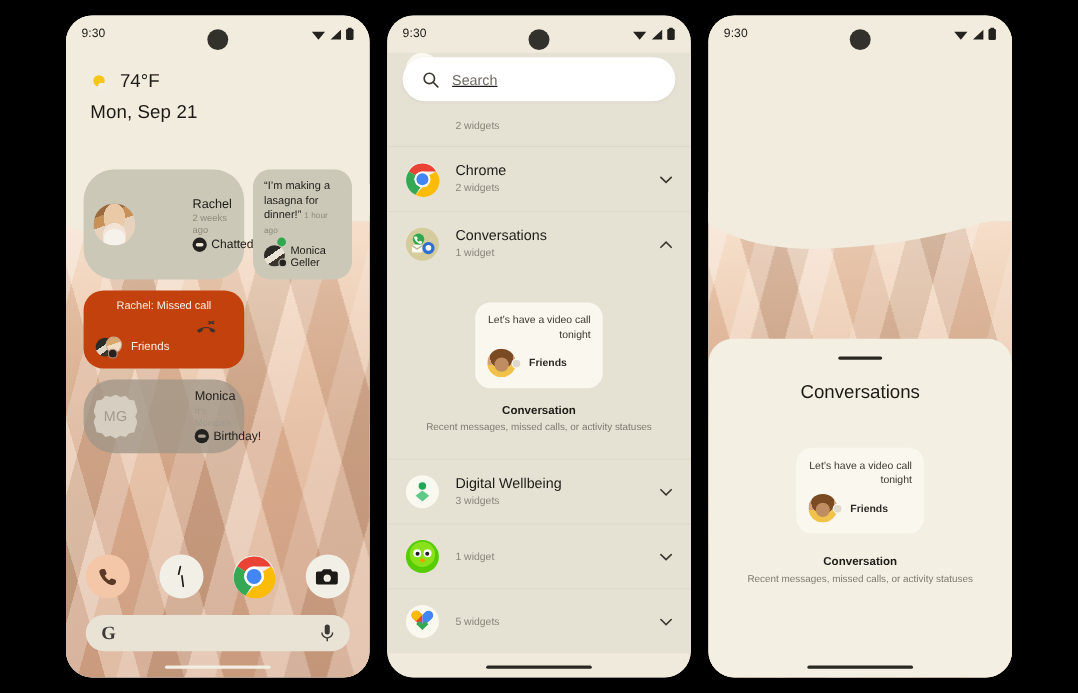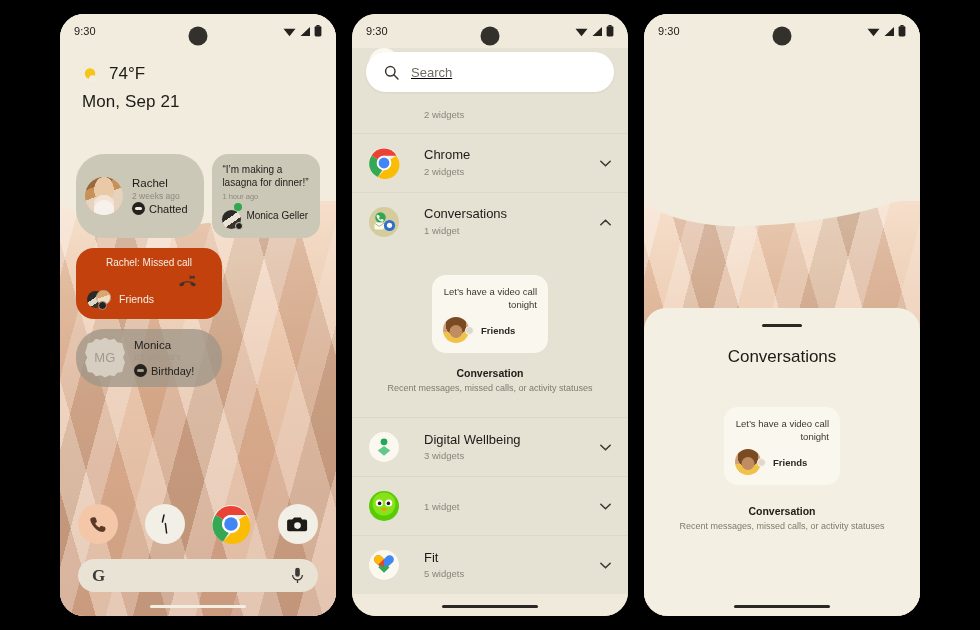--- a/index.html
+++ b/index.html
@@ -93,21 +93,21 @@
     background:
       radial-gradient(circle at 50% 74%, #f3e3d6 0 30%, rgba(0,0,0,0) 31%),
       radial-gradient(ellipse at 50% 34%, #e9c9a6 0 36%, rgba(0,0,0,0) 37%),
       linear-gradient(160deg, #9a6a3f 0 26%, #c79158 26% 46%, #e7d3bd 46% 100%);
       position:relative; overflow:hidden;
   }
   .w-avatar-img::after{
     content:''; position:absolute; left:50%; top:60%; transform:translateX(-50%);
     width:20px; height:18px; border-radius:50% 50% 0 0; background:#f6f1ea;
   }
-  .w-txt { min-width:0; }
+  .w-txt { min-width:0;margin-left:43px; }
   .w-name { font-size:11.5px; color:#1d1b17; line-height:1.25; }
   .w-sub { font-size:8.5px; color:#8e8a7c; line-height:1.25; }
   .w-chat-row { display:flex; align-items:center; gap:4px; margin-top:1px; }
   .bubble-badge {
     width:13px; height:13px; border-radius:50%; background:#24221e; flex:none;
     position:relative;
   }
   .bubble-badge::after{
     content:''; position:absolute; left:3px; top:5px; width:7px; height:3px;
     border-radius:2px; background:#efeadb;
@@ -194,21 +194,21 @@
     position:absolute; left:50%; transform:translateX(-50%); bottom:8px;
     width:96px; height:3px; border-radius:2px; background:#f2eee2; z-index:12;
   }
   .navbar-line.dark { background:#2a2823; }
 
   
   .picker { position:absolute; inset:0; background:#efeadb; }
   .picker-scroll { position:absolute; top:34px; left:0; right:0; bottom:0; }
 
   .pk-row {
-    background:#e5e1d3; display:flex; align-items:center; gap:24px;
+    background:#e5e1d3; display:flex; align-items:center; gap:14px;
     padding: 13px 16px; border-bottom:1px solid #dcd7c8; position:relative;
   }
   .pk-row.flat { border-bottom:none; }
   .pk-icon { width:32px; height:32px; flex:none; position:relative; }
   .pk-text { flex:1; min-width:0; }
   .pk-title { font-size:13px; color:#1d1b17; line-height:1.3; }
   .pk-count { font-size:9.5px; color:#8a8679; line-height:1.4; margin-top:1px; }
   .chev { width:13px; height:13px; flex:none; }
 
   .pk-partial { height:30px; overflow:hidden; }
@@ -574,21 +574,20 @@
           <div class="pk-icon">
             <svg width="32" height="32" viewBox="0 0 32 32">
               <circle cx="16" cy="16" r="15" fill="#fbf8ef"></circle>
               <path d="M16 10 l-2.6 -2.6 a4.2 4.2 0 0 0 -6 6 L16 21 z" fill="#ea4335"></path>
               <path d="M16 10 l2.6 -2.6 a4.2 4.2 0 0 1 6 6 L16 21 z" fill="#4285f4"></path>
               <path d="M7.4 13.4 a4.2 4.2 0 0 1 6 -6 L16 10 l-5.6 5.6 z" fill="#fbbc05"></path>
               <path d="M10.3 18.2 L16 23.8 l5.4 -5.4 -2.8 -2.8 L16 18.2 l-2.8 -2.8 z" fill="#34a853"></path>
             </svg>
           </div>
           <div class="pk-text">
-            <div class="pk-title">Fit</div>
             <div class="pk-count">5 widgets</div>
           </div>
           <span class="chev">
             <svg width="13" height="13" viewBox="0 0 13 13">
                 <path d="M1.8 4.2 L6.5 8.8 L11.2 4.2" stroke="#3a382f" stroke-width="1.5" fill="none" stroke-linecap="round"></path>
               </svg>
           </span>
         </div>
       </div>
 

